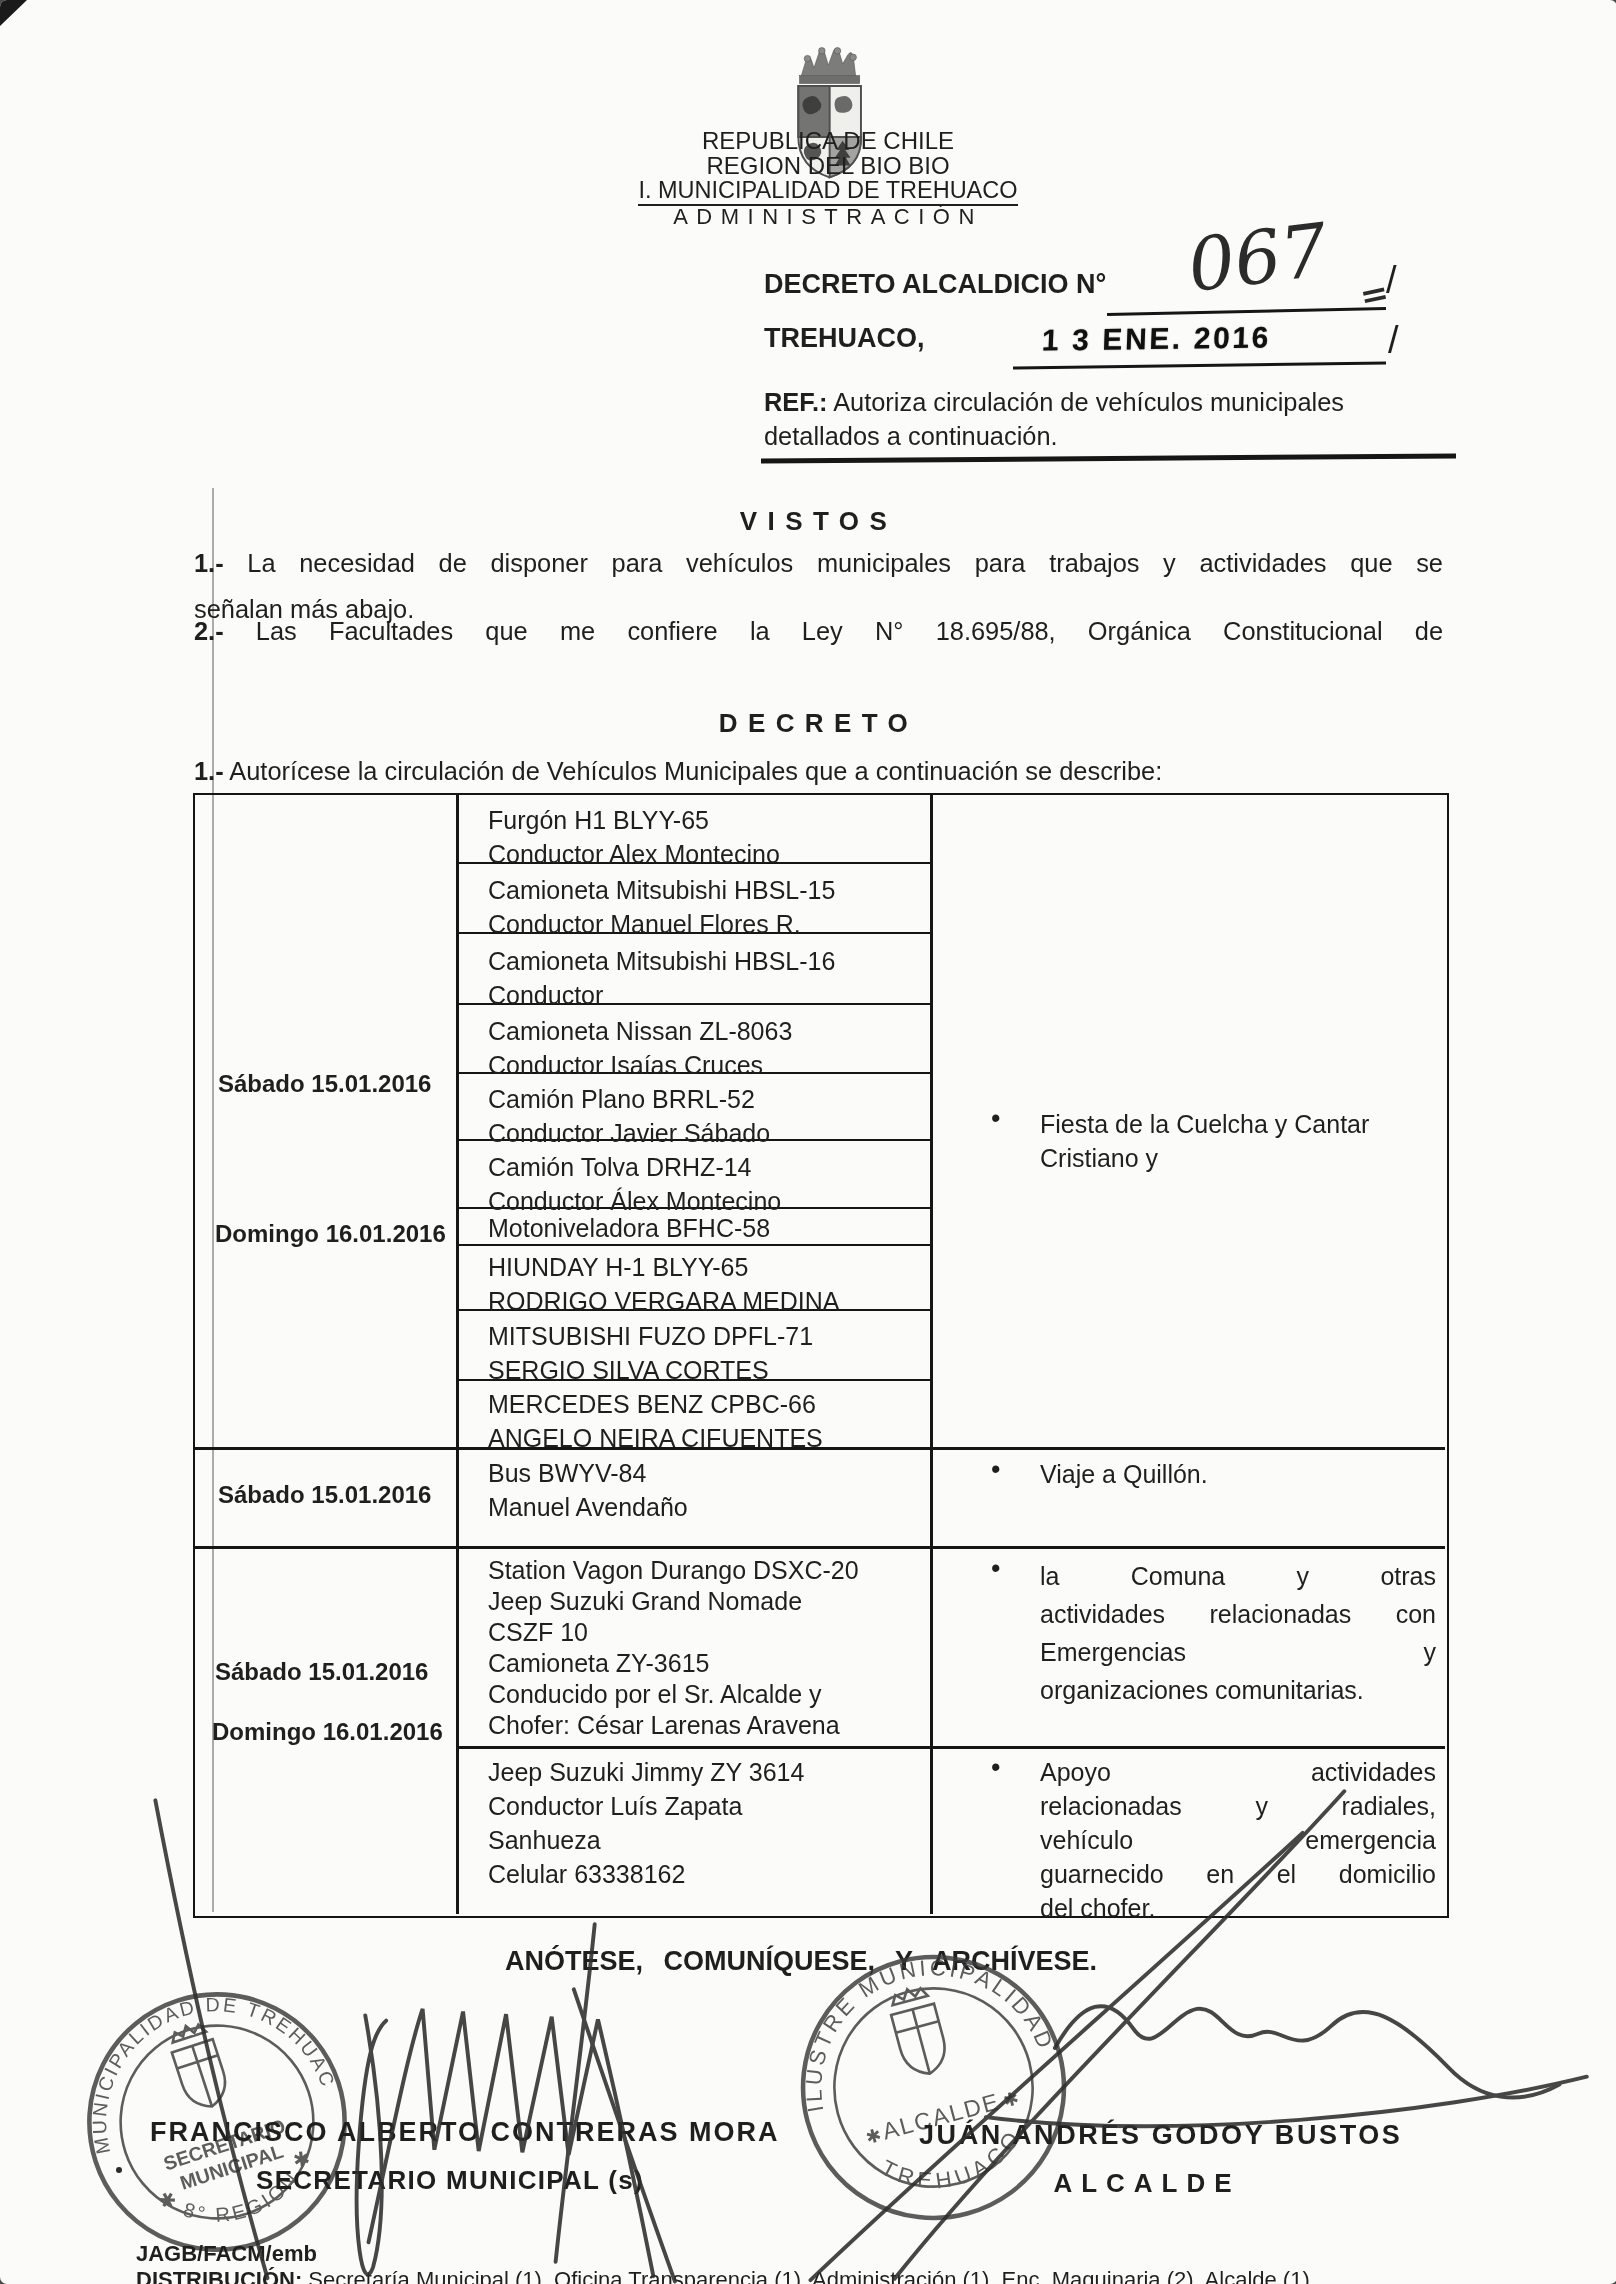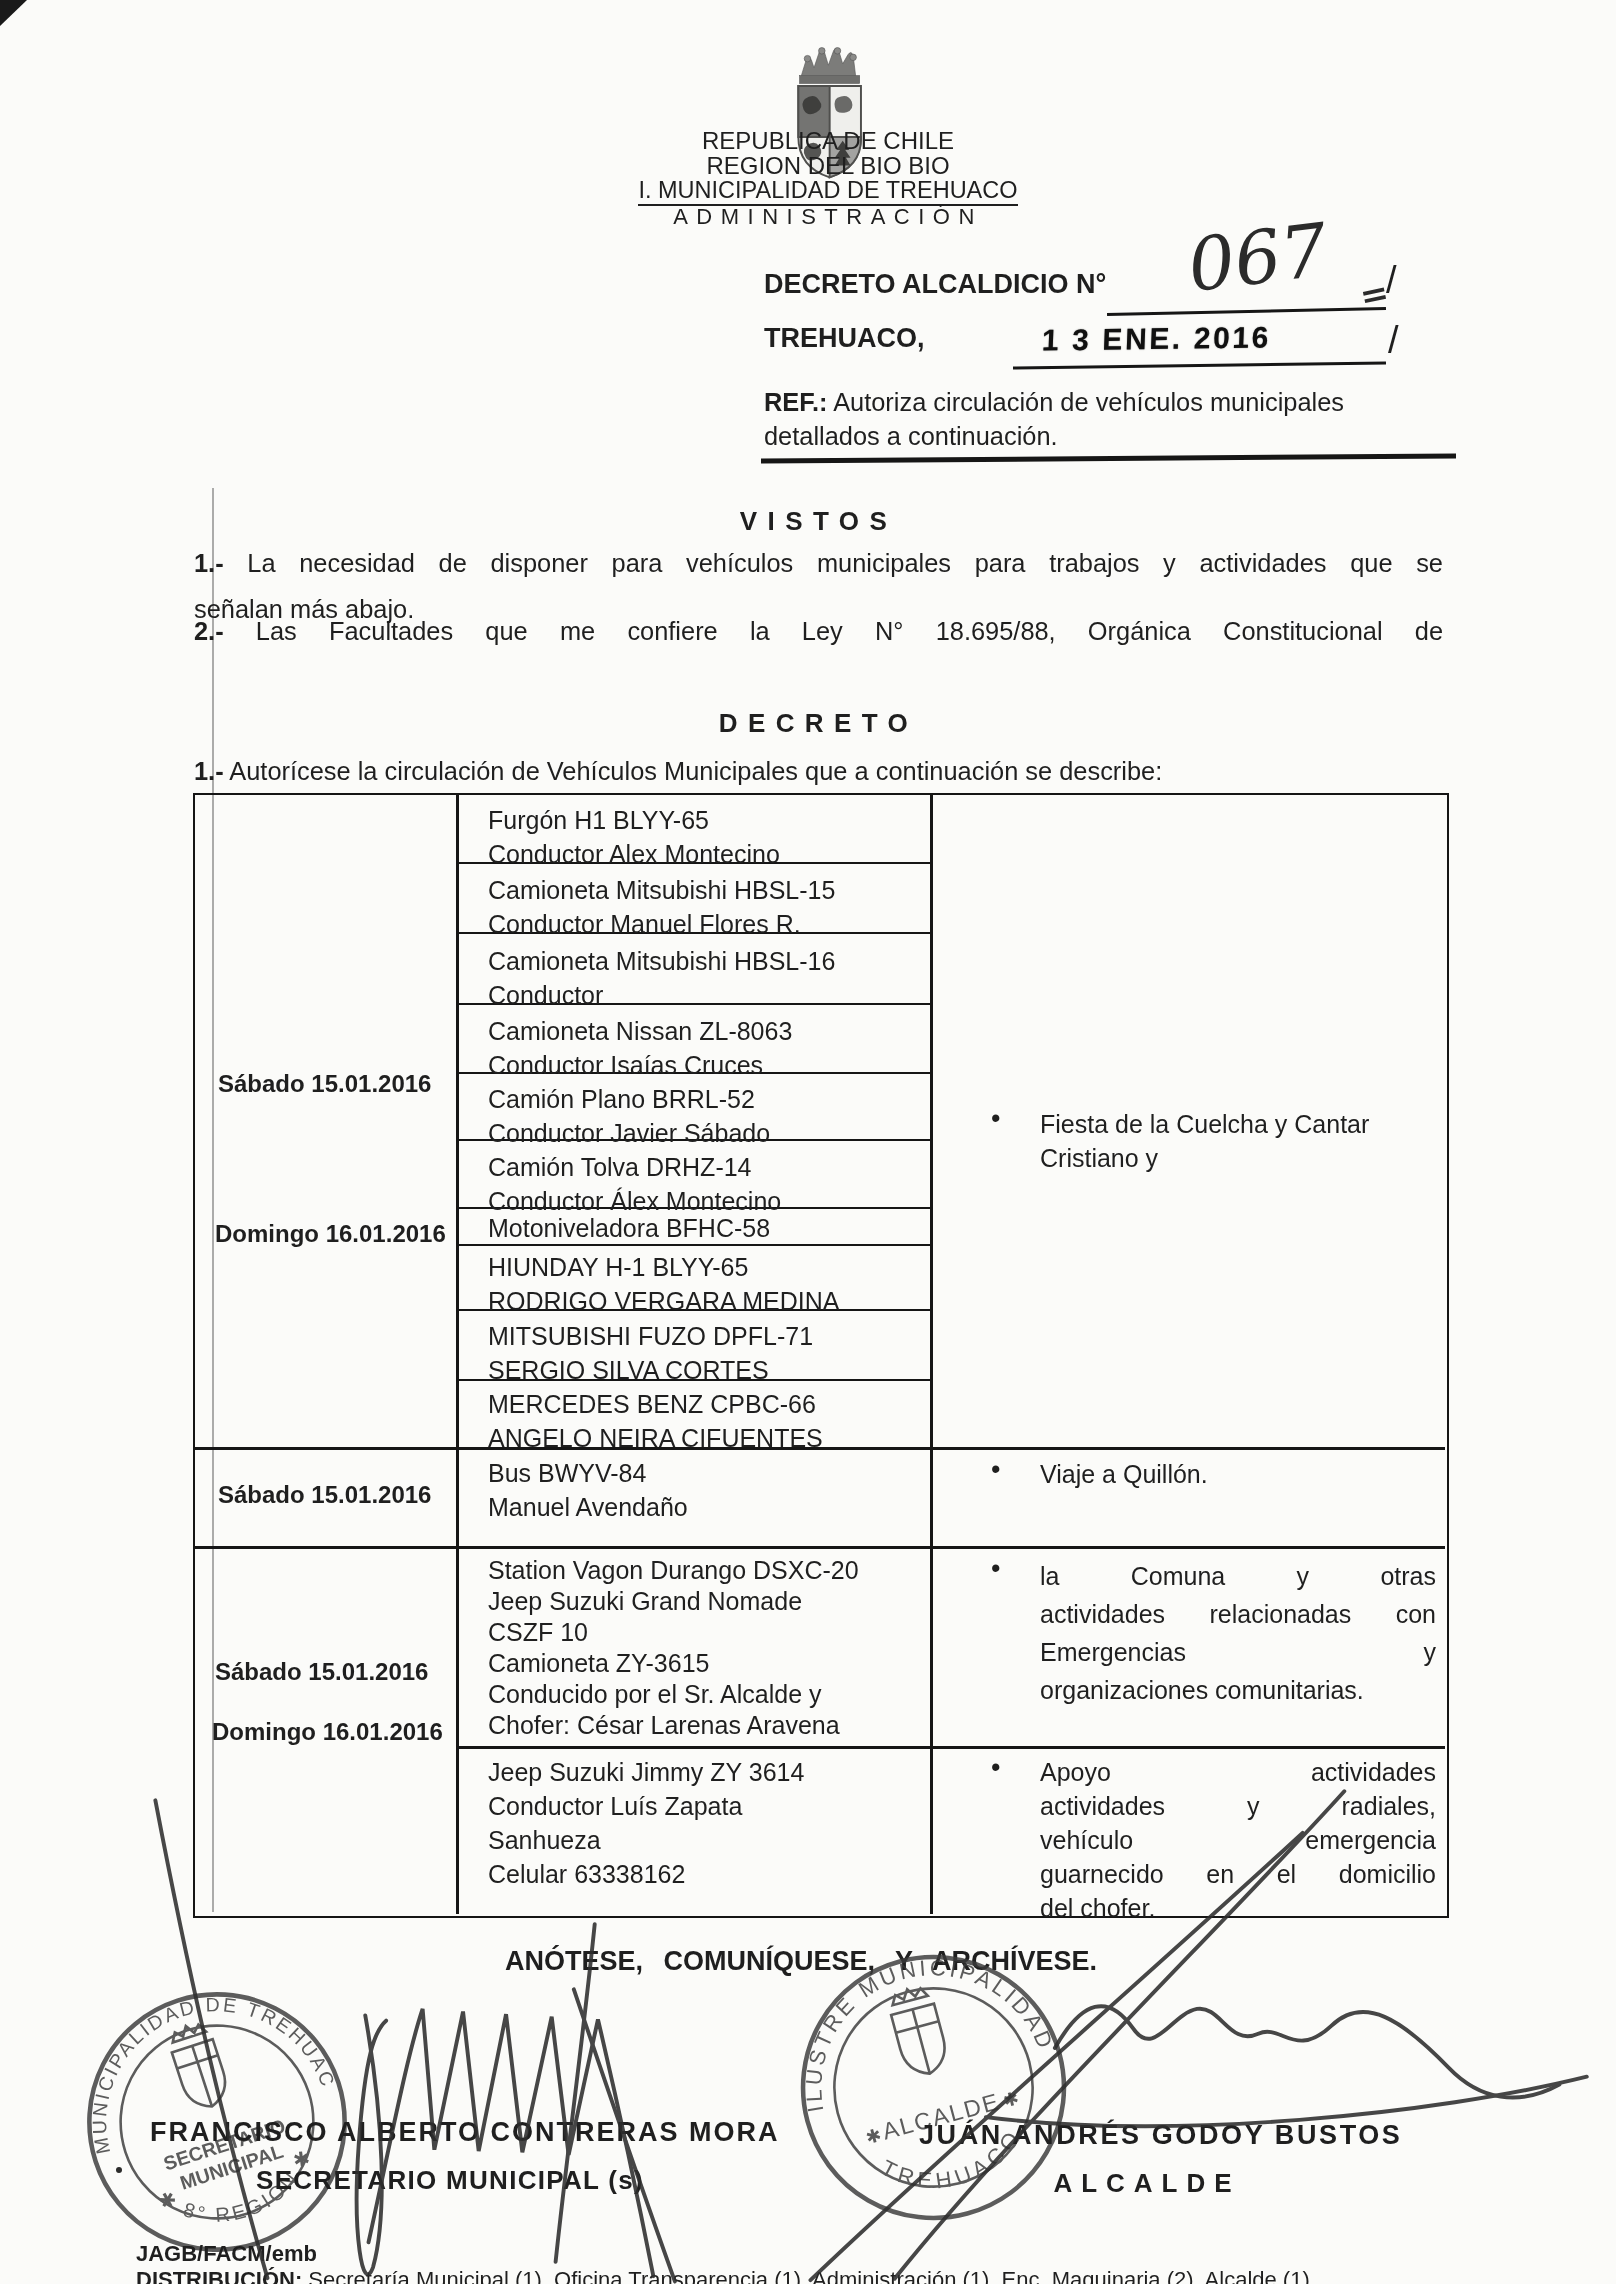--- a/index.html
+++ b/index.html
@@ -1,17 +1,17 @@
 <!DOCTYPE html>
 <html style="font-size:10.4px"><head>
 <meta charset="utf-8">
 <style>
   html,body{margin:0;padding:0;background:#4a4a4a;}
   .page{position:relative;width:1617px;height:2284px;background:#fbfbf9;overflow:hidden;
-        font-family:"Liberation Sans",sans-serif;color:#1f1f1f;}
+        font-family:"Liberation Sans",sans-serif;color:#1f1f1f;border-radius:7px;}
   .t{position:absolute;white-space:nowrap;color:#1f1f1f;}
   .b{font-weight:700;}
   .c{text-align:center;}
   .line{position:absolute;background:#161616;}
   .jl{text-align:justify;text-align-last:justify;white-space:normal;}
   .body39{font-size:25.4px;line-height:34px;}
   .tab38 div{font-size:25px;line-height:34px;}
   .act38 div{font-size:25px;}
   svg text{font-family:"Liberation Sans",sans-serif;fill:#3a3a3a;}
   .stamp{position:absolute;opacity:.82;}
@@ -185,21 +185,21 @@
   <div class="t" style="left:991px;top:1553px;font-size:27px;">•</div>
   <div class="t act38" style="left:1040px;top:1557px;width:396px;line-height:38px;">
     <div class="jl">la Comuna y otras</div>
     <div class="jl">actividades relacionadas con</div>
     <div class="jl">Emergencias y</div>
     <div>organizaciones comunitarias.</div>
   </div>
   <div class="t" style="left:991px;top:1752px;font-size:27px;">•</div>
   <div class="t act38" style="left:1040px;top:1755px;width:396px;line-height:34px;">
     <div class="jl">Apoyo actividades</div>
-    <div class="jl">actividades y radiales,</div>
+    <div class="jl">relacionadas y radiales,</div>
     <div class="jl">vehículo emergencia</div>
     <div class="jl">guarnecido en el domicilio</div>
     <div>del chofer.</div>
   </div>
 
   <div class="t b" style="left:505px;top:1946px;font-size:27px;word-spacing:13px;">ANÓTESE, COMUNÍQUESE, Y ARCHÍVESE.</div>
 
   <svg class="stamp" style="left:77px;top:1982px;transform:rotate(-18deg);" width="280" height="280" viewBox="0 0 430 430">
     <circle cx="215" cy="215" r="196" fill="none" stroke="#3a3a3a" stroke-width="7"></circle>
     <circle cx="215" cy="215" r="148" fill="none" stroke="#3a3a3a" stroke-width="4"></circle>

